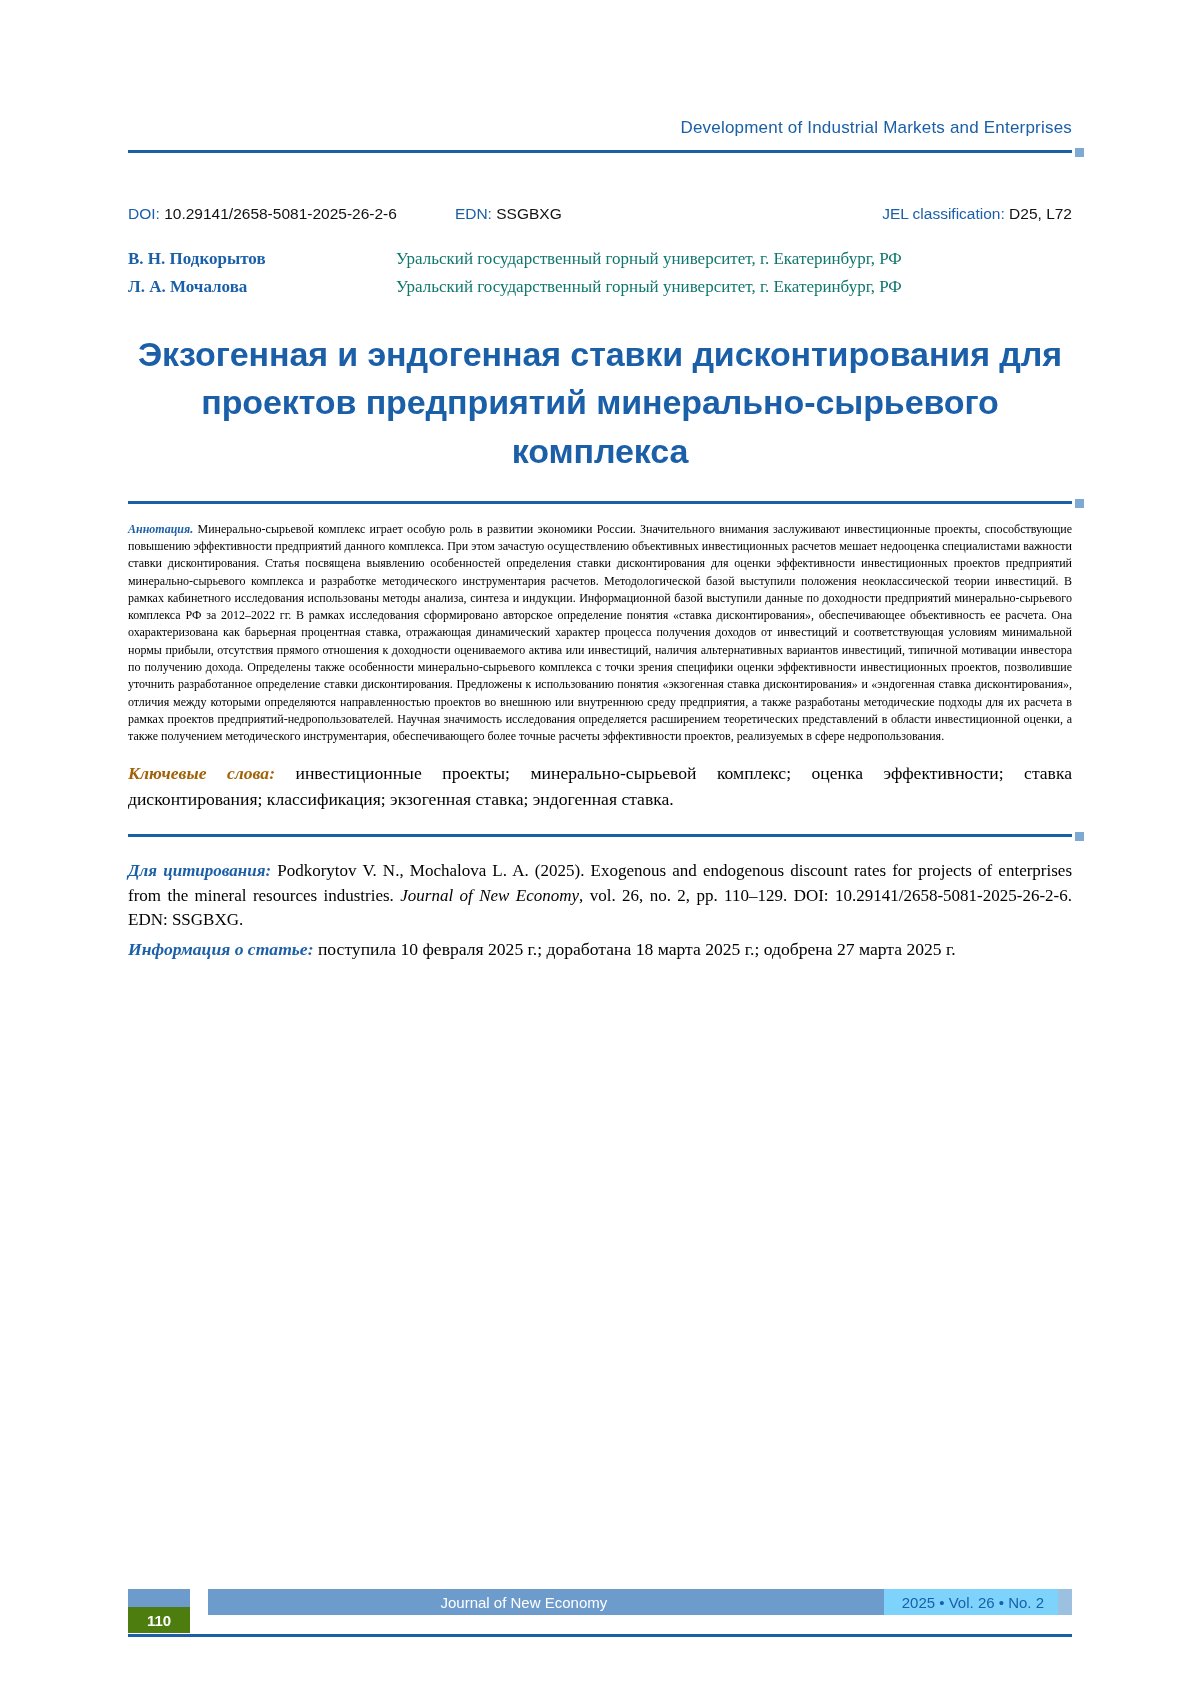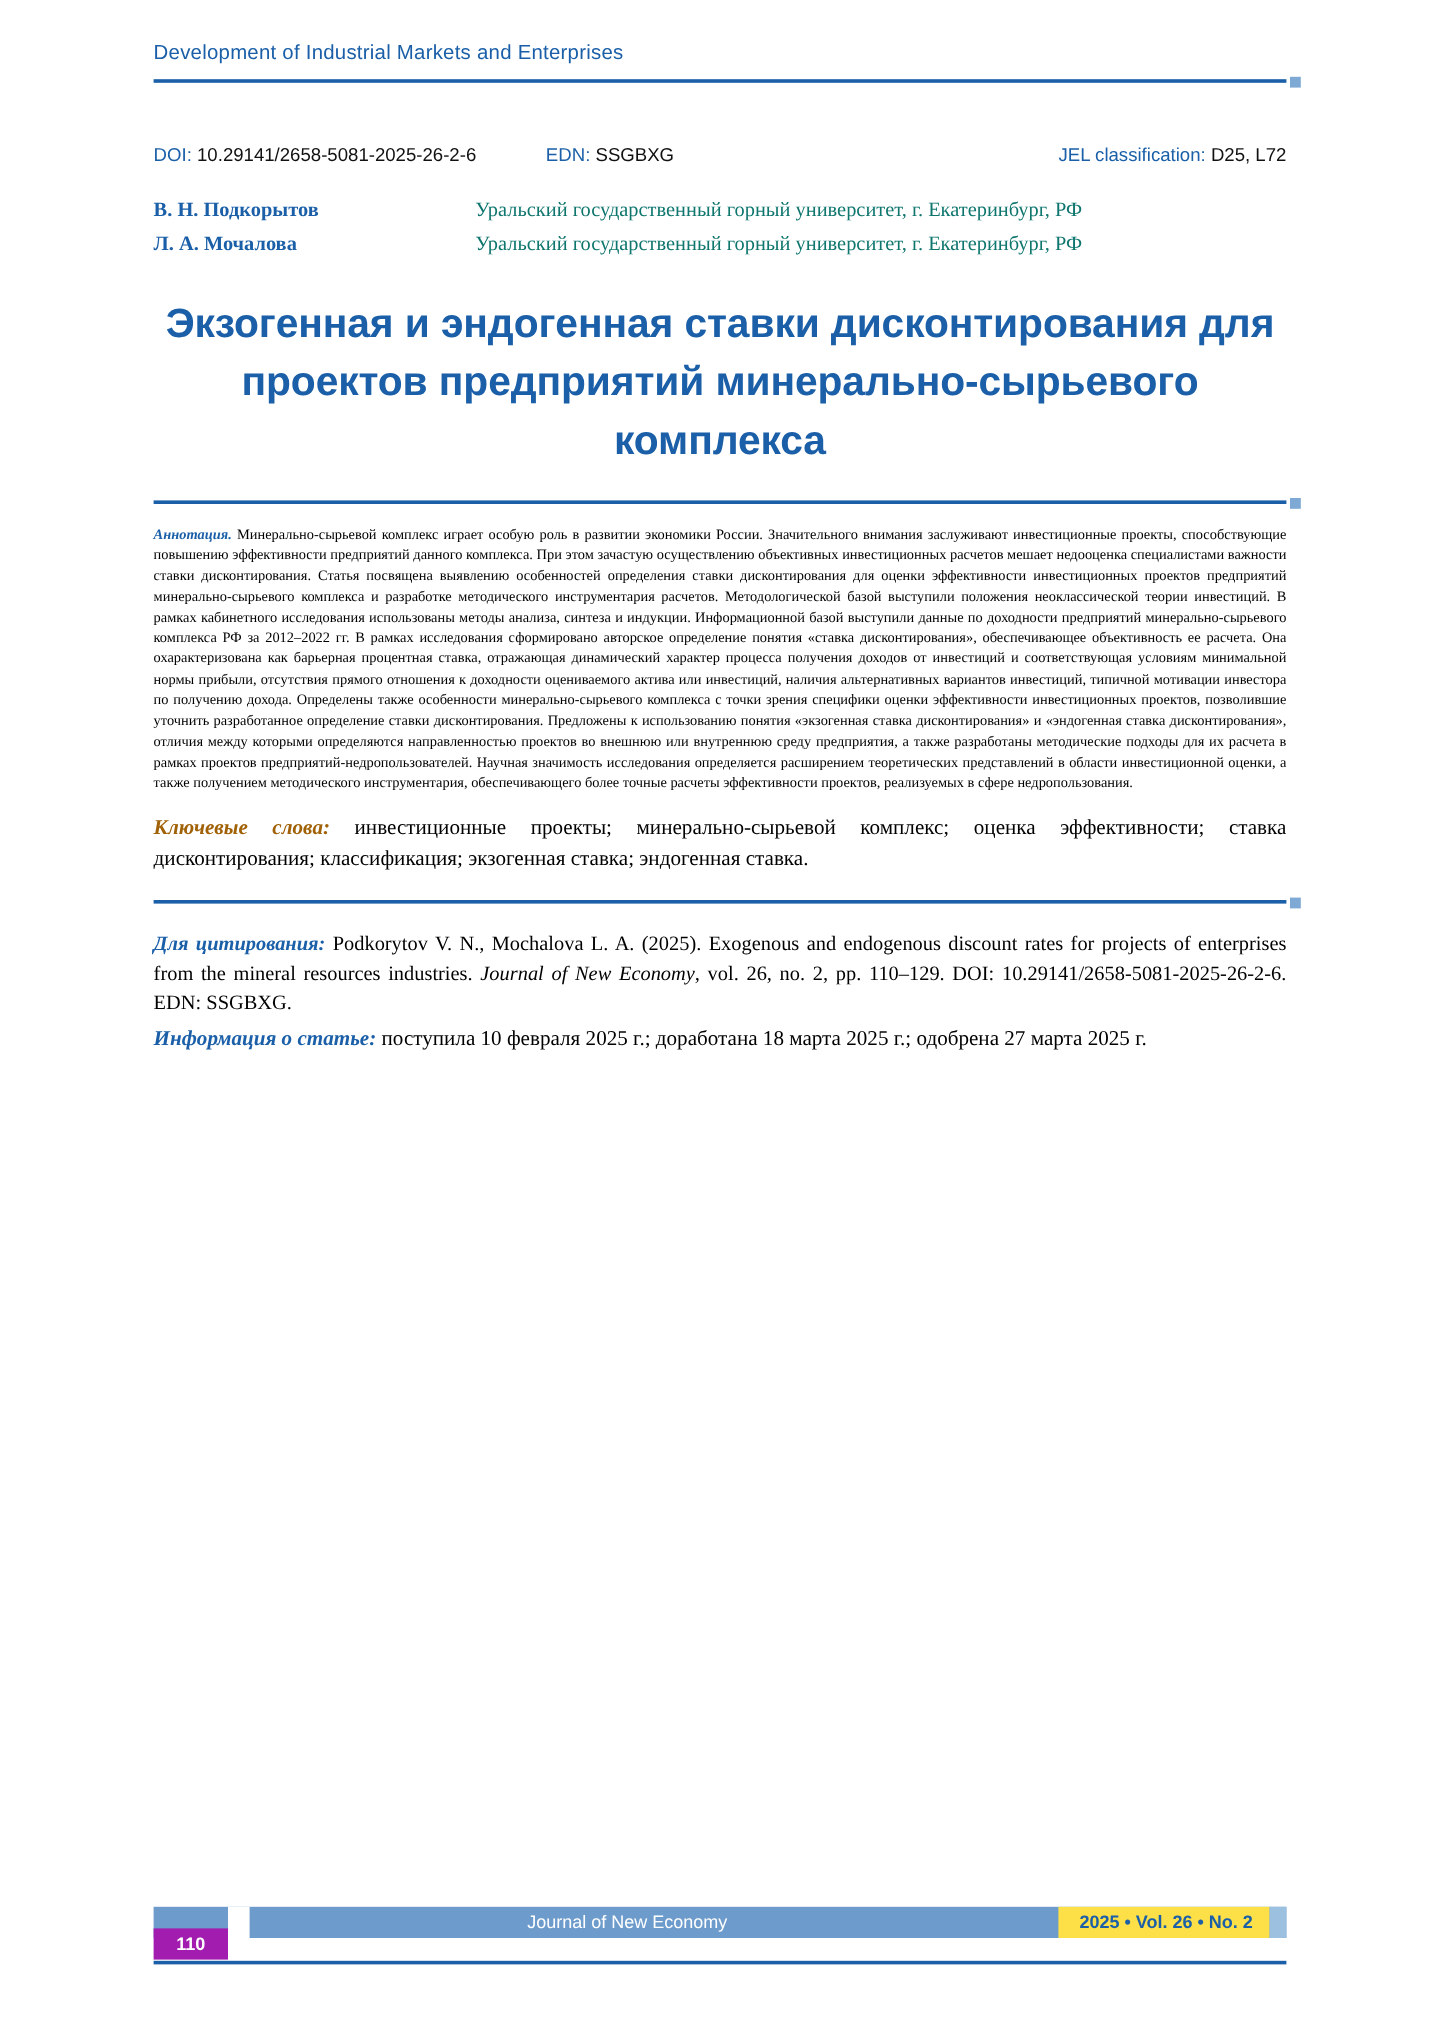--- a/index.html
+++ b/index.html
@@ -18,25 +18,25 @@
   .page {
     position: relative;
     width: 1200px;
     height: 1697px;
     box-sizing: border-box;
     padding: 0 128px;
   }
 
   
   .running-head {
-    text-align: left;
+    text-align: right;
     font-family: "Liberation Sans", sans-serif;
     font-size: 17px;
     color: #1a5fa8;
-    padding-top: 34px;
+    padding-top: 118px;
     letter-spacing: 0.2px;
   }
   .head-rule {
     margin-top: 12px;
     height: 3px;
     background: #1a5fa8;
     position: relative;
   }
   .head-rule .cap {
     position: absolute;
@@ -207,37 +207,37 @@
     top: 0;
     height: 26px;
     display: flex;
     align-items: center;
     font-family: "Liberation Sans", sans-serif;
     font-size: 15px;
   }
   .pagenum {
     width: 62px;
     height: 26px;
-    background: #a21caf;
+    background: #4d7c0f;
     color: #ffffff;
     display: flex;
     align-items: center;
     justify-content: center;
     font-weight: bold;
     margin-top: 36px;
   }
   .footer-mid {
     flex: 1;
     text-align: center;
     color: #ffffff;
   }
   .footer-right {
-    background: #fde047;
-    color: #1a5fa8;
-    font-weight: bold;
+    background: #7dd3fc;
+    color: #1a5fa8;
+    font-weight: normal;
     padding: 0 14px 0 18px;
     height: 26px;
     display: flex;
     align-items: center;
     margin-left: 44px;
   }
   .footer-endcap {
     width: 14px;
     height: 26px;
     background: #9cc0e0;

